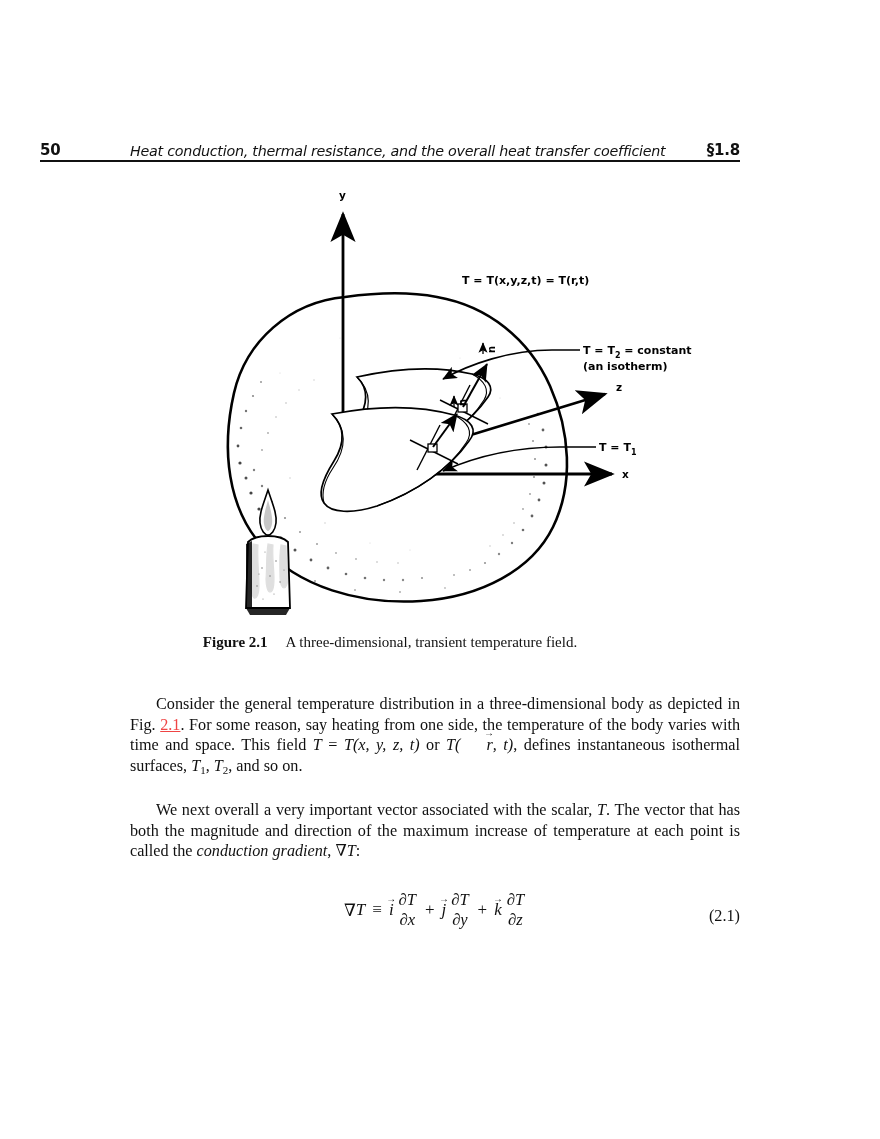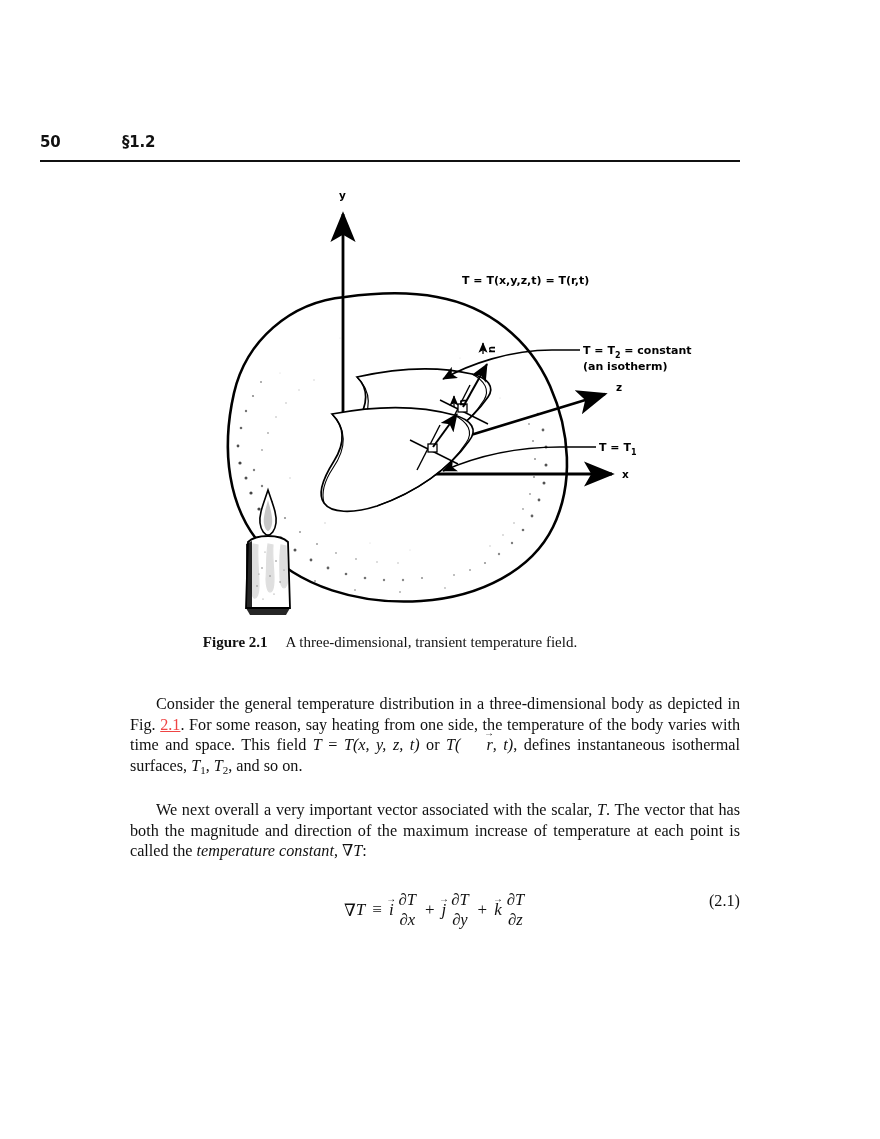--- a/index.html
+++ b/index.html
@@ -19,22 +19,23 @@
   }
 
   
   .header {
     position: absolute;
     left: 40px;
     top: 133px;
     width: 700px;
     height: 26px;
     display: flex;
-    align-items: flex-start;
+    align-items: flex-end;
     font-family: "DejaVu Sans", "Liberation Sans", sans-serif;
+    gap: 8px;
   }
   .header-page-number {
     font-weight: bold;
     font-size: 15px;
     letter-spacing: -0.2px;
     width: 82px;
   }
   .header-title {
     flex: 1;
     font-style: italic;
@@ -196,33 +197,34 @@
   }
   .frac .num {
     padding: 0 2px 1px 2px;
   }
   .frac .den {
     padding: 1px 2px 0 2px;
   }
   .equation-number {
     position: absolute;
     right: 0;
-    top: 6px;
+    top: 21px;
     font-size: 16.2px;
     text-align: right;
   }
 </style>
 </head>
 <body>
 
 <div class="page">
 
   <div class="header">
     <span class="header-page-number">50</span>
-    <span class="header-section">§1.2</span>
+    <span class="header-title">Heat conduction, thermal resistance, and the overall heat transfer coefficient</span>
+    <span class="header-section">§1.8</span>
   </div>
   <div class="header-rule"></div>
 
   <div class="figure">
     <svg viewBox="0 0 700 445" xmlns="http://www.w3.org/2000/svg">
       <defs>
         <marker id="arrowFat" markerWidth="11" markerHeight="9" refX="10" refY="4.5" orient="auto">
           <path d="M0,0 L11,4.5 L0,9 L2.6,4.5 Z" fill="#000"></path>
         </marker>
         <marker id="arrowThin" markerWidth="9" markerHeight="8" refX="8.5" refY="4" orient="auto">
@@ -432,21 +434,21 @@
 
   <div class="caption">
     <span class="caption-label">Figure 2.1</span><span class="caption-text">A three-dimensional, transient temperature field.</span>
   </div>
 
   <div class="body-block" id="para-1">
     <p class="para"><span>Consider the general temperature distribution in a three-dimensional body as depicted in Fig.&nbsp;</span><a class="xref" href="#">2.1</a><span>.  For some reason, say heating from one side, the temperature of the body varies with time and space. This field </span><i class="mathvar">T</i><span> = </span><i class="mathvar">T(x, y, z, t)</i><span> or </span><i class="mathvar">T(</i><i class="mathvar vecarrow">r</i><i class="mathvar">, t)</i><span>, defines instantaneous isothermal surfaces, </span><i class="mathvar">T</i><sub>1</sub><span>, </span><i class="mathvar">T</i><sub>2</sub><span>, and so on.</span></p>
   </div>
 
   <div class="body-block" id="para-2">
-    <p class="para"><span>We next overall a very important vector associated with the scalar, </span><i class="mathvar">T</i><span>. The vector that has both the magnitude and direction of the maximum increase of temperature at each point is called the </span><span class="emph">temperature constant</span><span>, </span><i class="mathvar">∇T</i><span>:</span></p>
+    <p class="para"><span>We next overall a very important vector associated with the scalar, </span><i class="mathvar">T</i><span>. The vector that has both the magnitude and direction of the maximum increase of temperature at each point is called the </span><span class="emph">conduction gradient</span><span>, </span><i class="mathvar">∇T</i><span>:</span></p>
   </div>
 
   <div class="equation-row">
     <div class="equation-body">
       <span class="eq-term">
         <span style="font-style:normal">∇</span>
           <i class="mathvar">T</i>
       </span>
       <span class="eq-op">≡</span>
 

